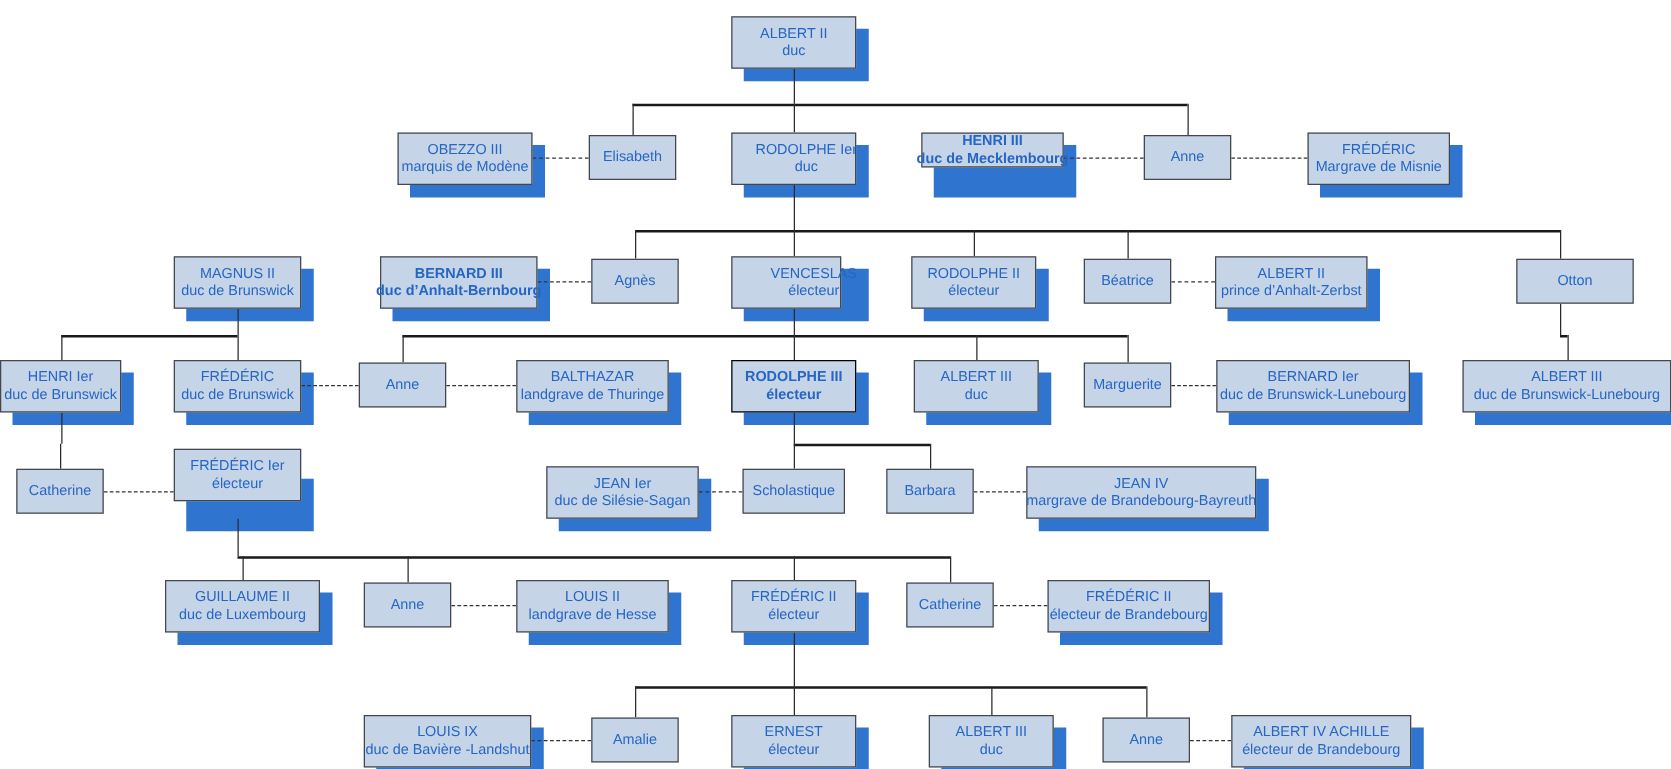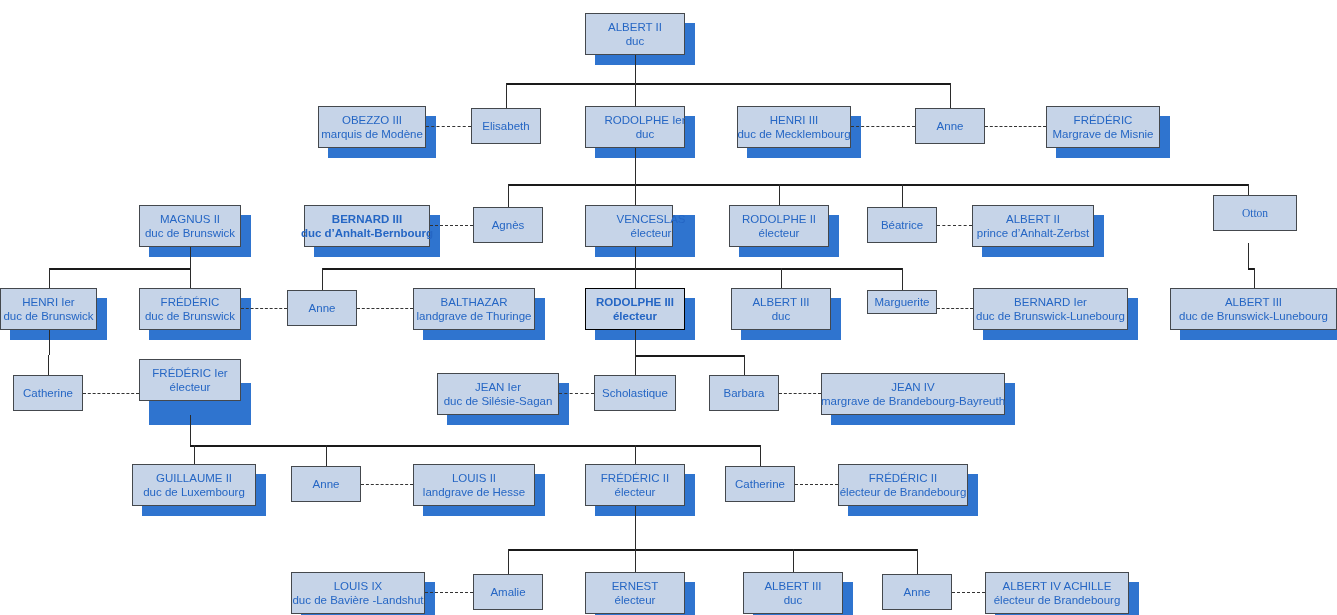--- a/index.html
+++ b/index.html
@@ -98,21 +98,21 @@
     </div>
     <div class="node single" style="left: 471px; top: 97px; width: 70px; height: 36px;">
       <div class="l1">Elisabeth</div>
     </div>
     <div class="shadow" style="left: 595px; top: 105px; width: 100px; height: 42px;"></div>
     <div class="node" style="left: 585px; top: 95px; width: 100px; height: 42px; padding-left: 20px;">
       <div class="l1">RODOLPHE Ier</div>
       <div class="l2">duc</div>
     </div>
     <div class="shadow" style="left: 747px; top: 105px; width: 114px; height: 42px;"></div>
-    <div class="node" style="left: 737px; top: 95px; width: 114px; height: 42px;">
+    <div class="node" style="left: 737px; top: 95px; width: 114px; height: 28px; font-weight: bold;">
       <div class="l1">HENRI III</div>
       <div class="l2">duc de Mecklembourg</div>
     </div>
     <div class="node single" style="left: 915px; top: 97px; width: 70px; height: 36px;">
       <div class="l1">Anne</div>
     </div>
     <div class="shadow" style="left: 1056px; top: 105px; width: 114px; height: 42px;"></div>
     <div class="node" style="left: 1046px; top: 95px; width: 114px; height: 42px;">
       <div class="l1">FRÉDÉRIC</div>
       <div class="l2">Margrave de Misnie</div>
@@ -141,21 +141,21 @@
       <div class="l2">électeur</div>
     </div>
     <div class="node single" style="left: 867px; top: 196px; width: 70px; height: 36px;">
       <div class="l1">Béatrice</div>
     </div>
     <div class="shadow" style="left: 982px; top: 204px; width: 122px; height: 42px;"></div>
     <div class="node" style="left: 972px; top: 194px; width: 122px; height: 42px;">
       <div class="l1">ALBERT II</div>
       <div class="l2">prince d’Anhalt-Zerbst</div>
     </div>
-    <div class="node single" style="left: 1213px; top: 184px; width: 84px; height: 36px; font-family: Liberation Serif, serif;">
+    <div class="node single" style="left: 1213px; top: 196px; width: 94px; height: 36px;">
       <div class="l1">Otton</div>
     </div>
     <div class="shadow" style="left: 10px; top: 287px; width: 97px; height: 42px;"></div>
     <div class="node" style="left: 0px; top: 277px; width: 97px; height: 42px;">
       <div class="l1">HENRI Ier</div>
       <div class="l2">duc de Brunswick</div>
     </div>
     <div class="shadow" style="left: 149px; top: 287px; width: 102px; height: 42px;"></div>
     <div class="node" style="left: 139px; top: 277px; width: 102px; height: 42px;">
       <div class="l1">FRÉDÉRIC</div>
@@ -172,21 +172,21 @@
     <div class="shadow" style="left: 595px; top: 287px; width: 100px; height: 42px;"></div>
     <div class="node hl" style="left: 585px; top: 277px; width: 100px; height: 42px;">
       <div class="l1">RODOLPHE III</div>
       <div class="l2">électeur</div>
     </div>
     <div class="shadow" style="left: 741px; top: 287px; width: 100px; height: 42px;"></div>
     <div class="node" style="left: 731px; top: 277px; width: 100px; height: 42px;">
       <div class="l1">ALBERT III</div>
       <div class="l2">duc</div>
     </div>
-    <div class="node single" style="left: 867px; top: 279px; width: 70px; height: 24px;">
+    <div class="node single" style="left: 867px; top: 279px; width: 70px; height: 36px;">
       <div class="l1">Marguerite</div>
     </div>
     <div class="shadow" style="left: 983px; top: 287px; width: 155px; height: 42px;"></div>
     <div class="node" style="left: 973px; top: 277px; width: 155px; height: 42px; text-align: right;">
       <div class="l1">BERNARD Ier</div>
       <div class="l2">duc de Brunswick-Lunebourg</div>
     </div>
     <div class="shadow" style="left: 1180px; top: 287px; width: 167px; height: 42px;"></div>
     <div class="node" style="left: 1170px; top: 277px; width: 167px; height: 42px;">
       <div class="l1">ALBERT III</div>

